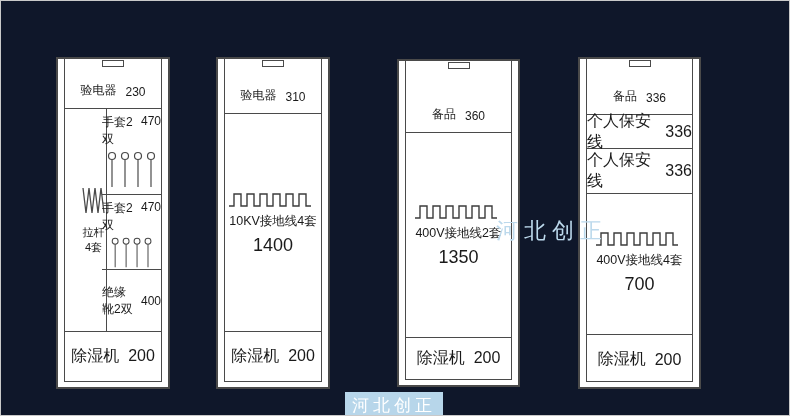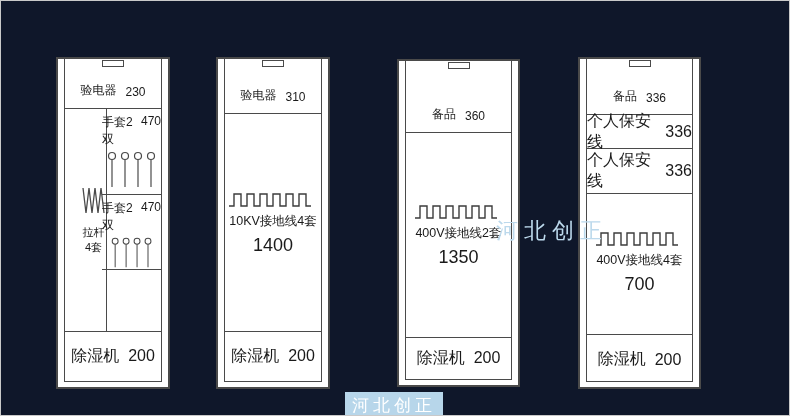--- a/index.html
+++ b/index.html
@@ -86,20 +86,24 @@
                   <line x1="7" y1="8.5" x2="7" y2="36"></line>
                 <circle cx="20" cy="5" r="3.5"></circle>
                   <line x1="20" y1="8.5" x2="20" y2="36"></line>
                 <circle cx="33" cy="5" r="3.5"></circle>
                   <line x1="33" y1="8.5" x2="33" y2="36"></line>
                 <circle cx="46" cy="5" r="3.5"></circle>
                   <line x1="46" y1="8.5" x2="46" y2="36"></line>
               </g>
             </svg>
           </div>
+          <div class="shelf row-center" style="top:161px; bottom:0; flex-direction:row; gap:7px; font-size:12px;">
+            <span>绝缘靴2双</span>
+            <span>400</span>
+          </div>
         </div>
       </div>
       <div class="sec row-center" style="bottom:0; height:50px;">
         <span>除湿机</span>
         <span>200</span>
       </div>
     </div>
   </div>
 
   <div class="cab" style="left:215px; top:56px; width:114px; height:332px;">

